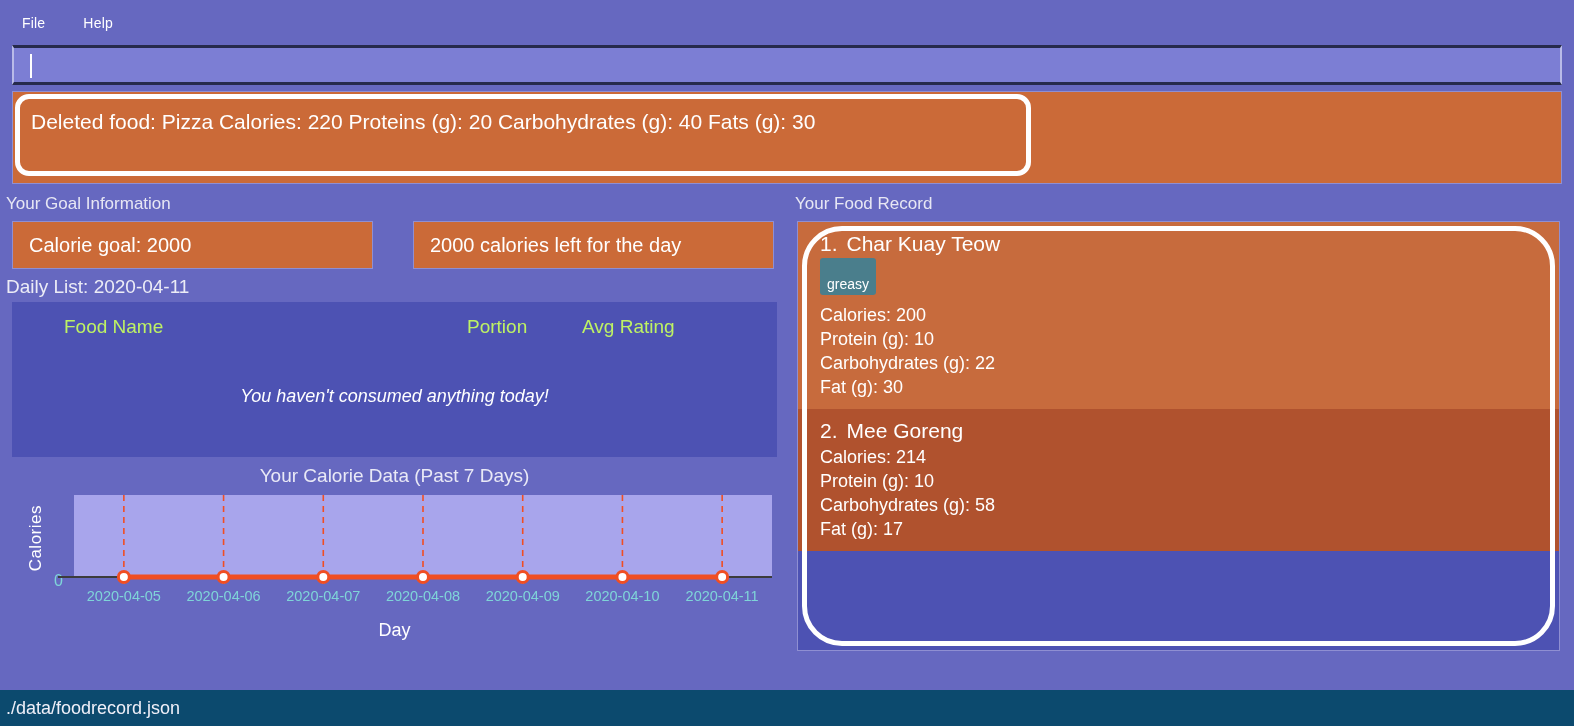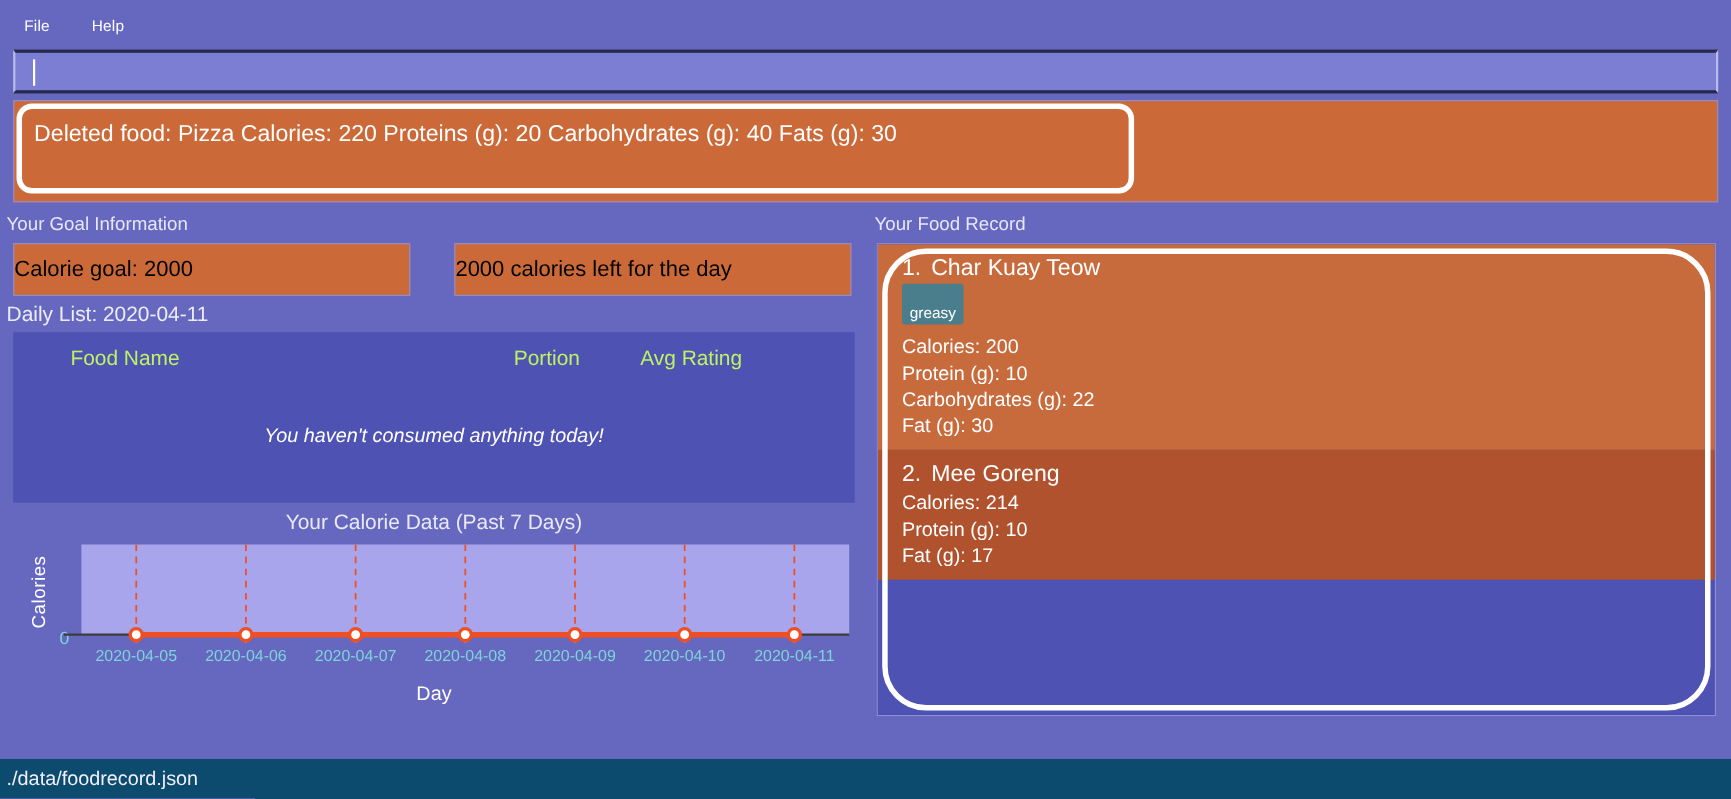--- a/index.html
+++ b/index.html
@@ -123,22 +123,23 @@
     gap: 40px;
     padding: 6px 12px 0 12px;
   }
   .goal-box {
     background: #cb6a38;
     border: 1px solid #8f8fd2;
     box-sizing: border-box;
     height: 48px;
     display: flex;
     align-items: center;
+    padding-left: 16px;
     font-size: 20px;
-    color: #000000;
+    color: #ffffff;
   }
   .goal-box.first { width: 361px; }
   .goal-box.second { width: 361px; }
 
   
   .daily-label {
     font-size: 19px;
     color: #ececf6;
     padding: 7px 0 4px 6px;
   }
@@ -376,20 +377,21 @@
         <div class="rec-line">Carbohydrates (g): 22</div>
         <div class="rec-line">Fat (g): 30</div>
       </div>
 
       <div class="record-card c2">
         <div class="rec-title">
           <span class="num">2.</span><span>Mee Goreng</span>
         </div>
         <div class="rec-line">Calories: 214</div>
         <div class="rec-line">Protein (g): 10</div>
+        <div class="rec-line">Carbohydrates (g): 58</div>
         <div class="rec-line">Fat (g): 17</div>
       </div>
 
       <div class="focus-ring-record"></div>
     </div>
   </div>
 </div>
 
 <div class="statusbar">
   <span>./data/foodrecord.json</span>

